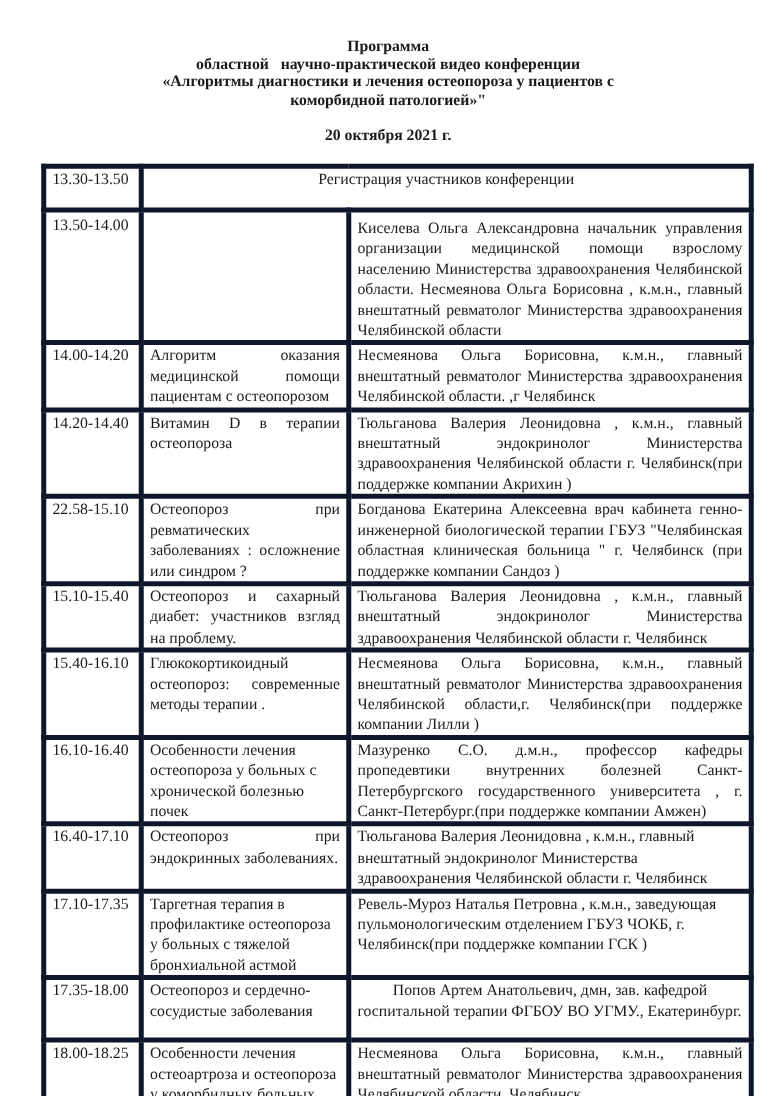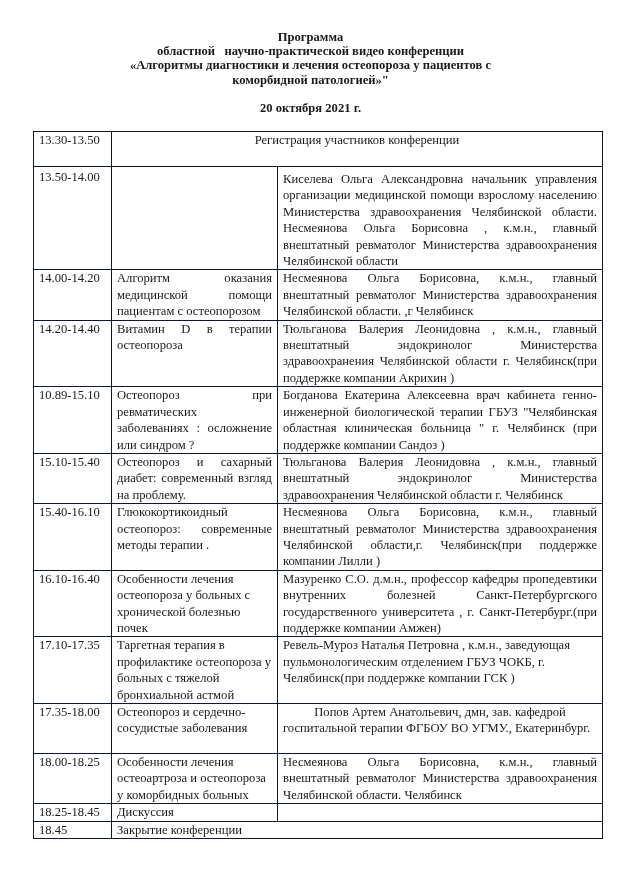--- a/index.html
+++ b/index.html
@@ -5,21 +5,21 @@
   html, body { margin:0; padding:0; background:#ffffff; }
   body { width:621px; height:877px; position:relative; overflow:hidden;
          font-family:"Liberation Serif", "DejaVu Serif", serif; color:#1a1a1a; }
   .header { position:absolute; left:0; top:30px; width:621px; text-align:center;
             font-weight:bold; font-size:12.6px; line-height:14.2px; }
   .header .t2 { white-space:pre; }
   .header .date { margin-top:14px; }
   table.prog { position:absolute; left:33px; top:131px; width:570px;
                border-collapse:collapse; table-layout:fixed;
                font-size:12.6px; line-height:16.4px; }
-  table.prog td { border:1px solid #0f172a; padding:0 5px; vertical-align:top; }
+  table.prog td { border:4px solid #0f172a; padding:0 5px; vertical-align:top; }
   td.time { width:68px; }
   td.topic { width:155px; text-align:justify; text-align-last:left; }
   td.speaker { text-align:justify; text-align-last:left; }
   td.center { text-align:center; }
 </style>
 </head>
 <body>
 
 <div class="header">
   <div>Программа</div>
@@ -48,38 +48,43 @@
       <td class="time">14.00-14.20</td>
       <td class="topic">Алгоритм оказания медицинской помощи пациентам с остеопорозом</td>
       <td class="speaker">Несмеянова Ольга Борисовна, к.м.н., главный внештатный ревматолог Министерства здравоохранения Челябинской области. ,г Челябинск</td>
     </tr>
     <tr style="height:66px">
       <td class="time">14.20-14.40</td>
       <td class="topic">Витамин D в терапии остеопороза</td>
       <td class="speaker">Тюльганова Валерия Леонидовна , к.м.н., главный внештатный эндокринолог Министерства здравоохранения Челябинской области г. Челябинск(при поддержке компании Акрихин )</td>
     </tr>
     <tr style="height:66px">
-      <td class="time">10.89-15.10</td>
+      <td class="time">22.58-15.10</td>
       <td class="topic">Остеопороз при ревматических заболеваниях : осложнение или синдром ?</td>
       <td class="speaker">Богданова Екатерина Алексеевна врач кабинета генно-инженерной биологической терапии ГБУЗ "Челябинская областная клиническая больница " г. Челябинск (при поддержке компании Сандоз )</td>
     </tr>
     <tr style="height:50px">
       <td class="time">15.10-15.40</td>
-      <td class="topic">Остеопороз и сахарный диабет: современный взгляд на проблему.</td>
+      <td class="topic">Остеопороз и сахарный диабет: участников взгляд на проблему.</td>
       <td class="speaker">Тюльганова Валерия Леонидовна , к.м.н., главный внештатный эндокринолог Министерства здравоохранения Челябинской области г. Челябинск</td>
     </tr>
     <tr style="height:66px">
       <td class="time">15.40-16.10</td>
       <td class="topic">Глюкокортикоидный остеопороз: современные методы терапии .</td>
       <td class="speaker">Несмеянова Ольга Борисовна, к.м.н., главный внештатный ревматолог Министерства здравоохранения Челябинской области,г. Челябинск(при поддержке компании Лилли )</td>
     </tr>
     <tr style="height:66px">
       <td class="time">16.10-16.40</td>
       <td class="topic" style="text-align:left">Особенности лечения остеопороза у больных с хронической болезнью почек</td>
       <td class="speaker">Мазуренко С.О. д.м.н., профессор кафедры пропедевтики внутренних болезней Санкт-Петербургского государственного университета , г. Санкт-Петербург.(при поддержке компании Амжен)</td>
+    </tr>
+    <tr style="height:50px">
+      <td class="time">16.40-17.10</td>
+      <td class="topic">Остеопороз при эндокринных заболеваниях.</td>
+      <td class="speaker" style="text-align:left">Тюльганова Валерия Леонидовна , к.м.н., главный внештатный эндокринолог Министерства здравоохранения Челябинской области г. Челябинск</td>
     </tr>
     <tr style="height:66px">
       <td class="time">17.10-17.35</td>
       <td class="topic" style="text-align:left">Таргетная терапия в профилактике остеопороза у больных с тяжелой бронхиальной астмой</td>
       <td class="speaker" style="text-align:left">Ревель-Муроз Наталья Петровна , к.м.н., заведующая пульмонологическим отделением ГБУЗ ЧОКБ, г. Челябинск(при поддержке компании ГСК )</td>
     </tr>
     <tr style="height:50px">
       <td class="time">17.35-18.00</td>
       <td class="topic" style="text-align:left">Остеопороз и сердечно-сосудистые заболевания</td>
       <td class="speaker" style="text-align:center">Попов Артем Анатольевич, дмн, зав. кафедрой госпитальной терапии ФГБОУ ВО УГМУ., Екатеринбург.</td>

